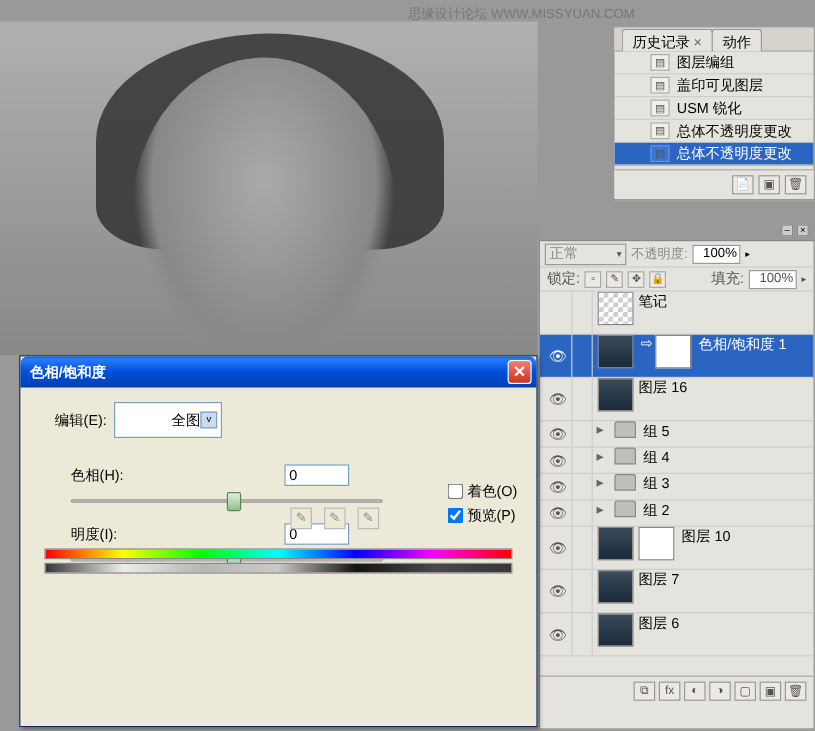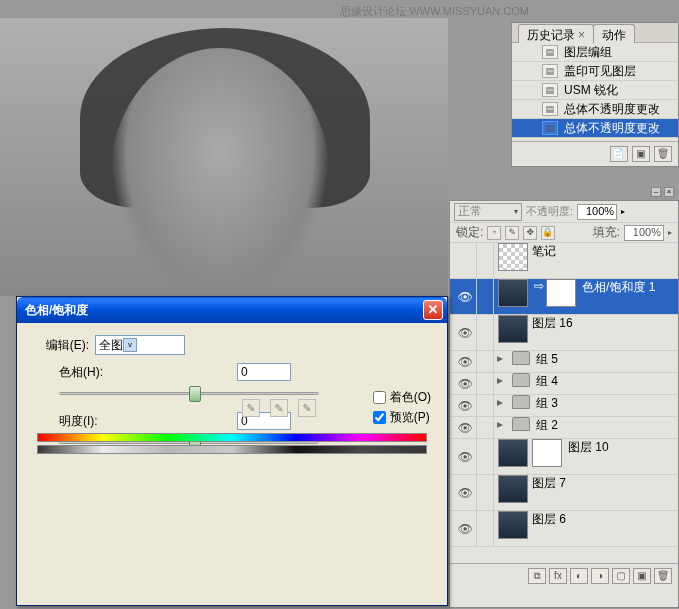--- a/index.html
+++ b/index.html
@@ -45,39 +45,39 @@
 .mask{width:30px;height:28px;background:#fff;border:1px solid #888;margin-right:6px}
 .folder-icon{width:18px;height:14px;background:#c0beb8;border:1px solid #888;margin:0 6px;border-radius:2px 2px 0 0}
 .expand{width:12px;text-align:center;color:#666}
 .lay-foot{height:24px;border-top:1px solid #aaa;display:flex;justify-content:flex-end;align-items:center;padding-right:6px;gap:3px}
 
 .dialog{position:absolute;left:16px;top:296px;width:432px;height:310px;background:#ece9d8;border:1px solid #0a246a;box-shadow:2px 2px 4px rgba(0,0,0,.4)}
 .titlebar{height:26px;background:linear-gradient(180deg,#0058e0 0%,#2a7cff 8%,#0050d8 50%,#0040b0 100%);color:#fff;display:flex;align-items:center;padding:0 4px;font-weight:bold;border-radius:6px 6px 0 0}
 .titlebar .title{flex:1;padding-left:4px}
 .close-btn{width:20px;height:20px;background:linear-gradient(#f08070,#d03020);border:1px solid #fff;border-radius:3px;color:#fff;text-align:center;line-height:18px;font-weight:bold;font-size:13px}
 .dlg-body{padding:12px;position:relative}
-.edit-row{display:flex;align-items:center;margin-bottom:8px}
+.edit-row{display:flex;align-items:center;margin-bottom:22px}
 .edit-row label{width:60px;text-align:right;margin-right:6px}
-.edit-combo{width:90px;height:20px;border:1px solid #7b9ebd;background:#fff;display:flex;align-items:center;justify-content:flex-start;padding:0 3px}
+.edit-combo{width:90px;height:30px;border:1px solid #7b9ebd;background:#fff;display:flex;align-items:center;justify-content:flex-end;padding:0 3px}
 .edit-combo .arr{width:14px;height:14px;background:#c8dcf0;border:1px solid #7b9ebd;text-align:center;font-size:8px;line-height:12px}
 .slider-group{margin-left:30px;width:260px}
 .srow{margin-bottom:8px}
 .srow-top{display:flex;align-items:center;margin-bottom:3px}
 .srow-top label{width:80px;text-align:left;margin-right:40px}
 .srow-top .num{width:54px;height:18px;border:1px solid #7b9ebd;background:#fff;text-align:left;padding:0 3px;line-height:16px}
 .srow-top .num.sel{background:#316ac5;color:#fff}
 .slider{height:20px;position:relative;margin-left:0}
 .track{position:absolute;left:0;right:0;top:8px;height:3px;background:#ccc;border:1px solid #999;border-radius:2px}
 .handle{position:absolute;top:2px;width:12px;height:16px;background:linear-gradient(#e0f0e0,#8ac088);border:1px solid #5a8858;border-radius:2px}
 .btns{position:absolute;right:12px;top:12px;display:flex;flex-direction:column;gap:6px}
 .winbtn{width:66px;height:22px;background:linear-gradient(#fff,#e8e4d8);border:1px solid #999;border-radius:3px;text-align:center;line-height:20px}
 .winbtn.focus{border:2px solid #4080d0;line-height:18px}
 .droppers{position:absolute;left:225px;bottom:56px;display:flex;gap:10px}
 .dropper{width:18px;height:18px;border:1px solid #bbb;background:#ece9d8;font-size:11px;text-align:center;line-height:16px;color:#888}
-.checks{position:absolute;right:16px;bottom:44px}
+.checks{position:absolute;right:16px;bottom:56px}
 .chk{display:flex;align-items:center;gap:4px;margin-bottom:3px}
 .chk input{width:13px;height:13px}
 .spectrum{position:absolute;left:20px;bottom:18px;right:20px;height:22px;display:flex;flex-direction:column;gap:3px}
 .spec-bar{height:9px;background:linear-gradient(90deg,#f00,#ff0,#0f0,#0ff,#00f,#f0f,#f00);border:1px solid #888}
 .spec-bar.gray{filter:grayscale(1)}
 </style>
 </head>
 <body>
 
 <div class="watermark">思缘设计论坛  WWW.MISSYUAN.COM</div>

